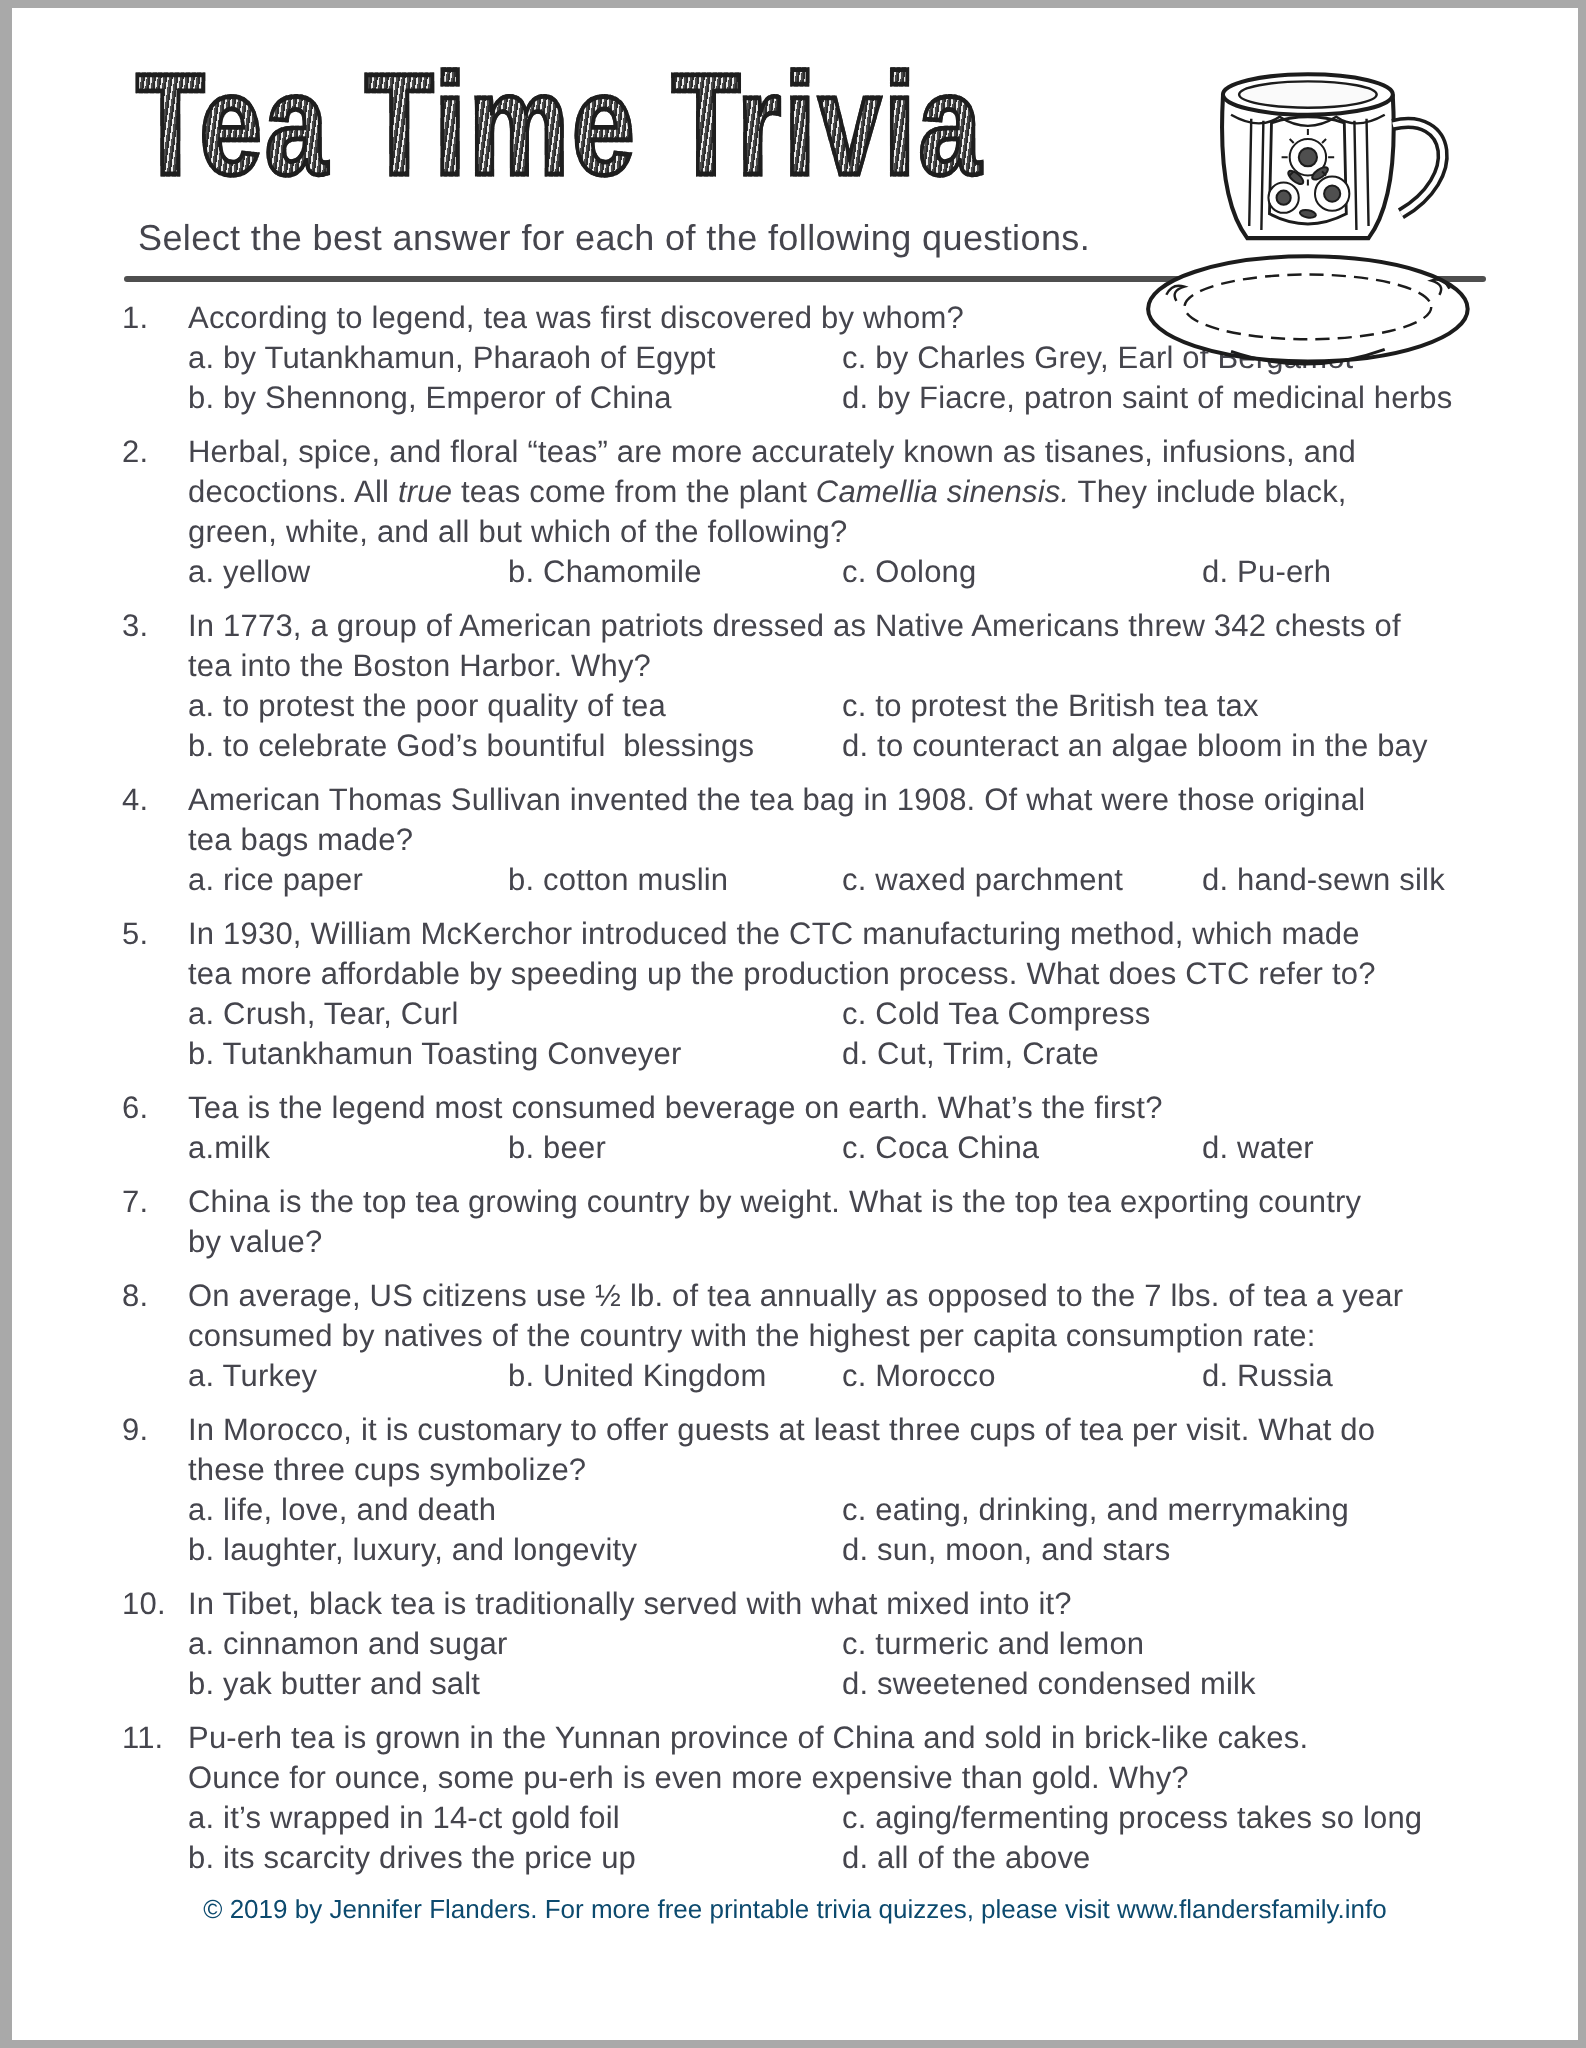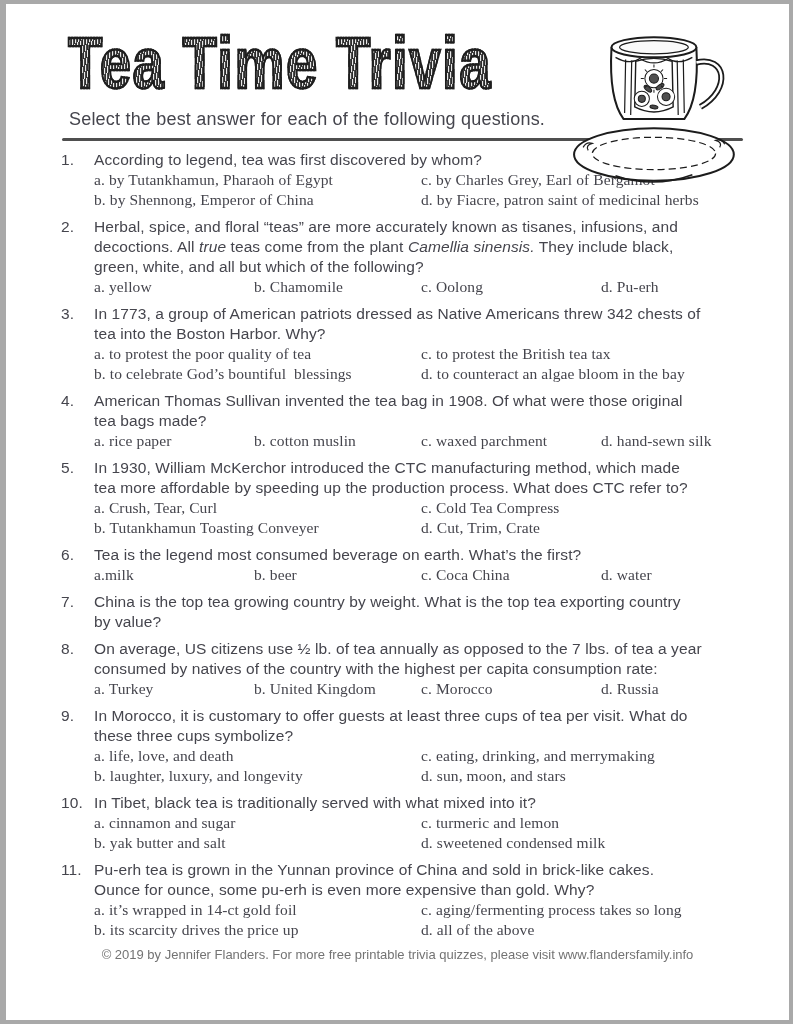--- a/index.html
+++ b/index.html
@@ -30,22 +30,22 @@
   .teacup { position: absolute; top: 22px; right: 40px; width: 180px; height: 174px; pointer-events: none; }
   .questions { padding: 9px 46px 0 55px; }
   .question { display: flex; margin-bottom: 7px; font-size: 15.5px; line-height: 20px; letter-spacing: .1px; }
   .q-num { flex: 0 0 33px; }
   .q-body { flex: 1; min-width: 0; }
   .q-text { white-space: pre-line; }
   .q-text i { font-style: italic; }
   .q-options { display: grid; }
   .q-options.cols2 { grid-template-columns: 327px 1fr; }
   .q-options.cols4 { grid-template-columns: 160px 167px 180px 1fr; }
-  .option { white-space: pre-wrap; font-family: Liberation Serif, serif; }
-  .footer { text-align: center; font-size: 13px; line-height: 16px; margin-top: 5px; color: #737373; }
+  .option { white-space: pre-wrap; }
+  .footer { text-align: center; font-size: 13px; line-height: 16px; margin-top: 5px; color: #0c4a6e; }
 </style>
 </head>
 <body>
 
 <div class="page">
 
   <div class="header">
     <div class="title">Tea Time Trivia</div>
     <div class="subtitle">Select the best answer for each of the following questions.</div>
     <div class="rule"></div>

